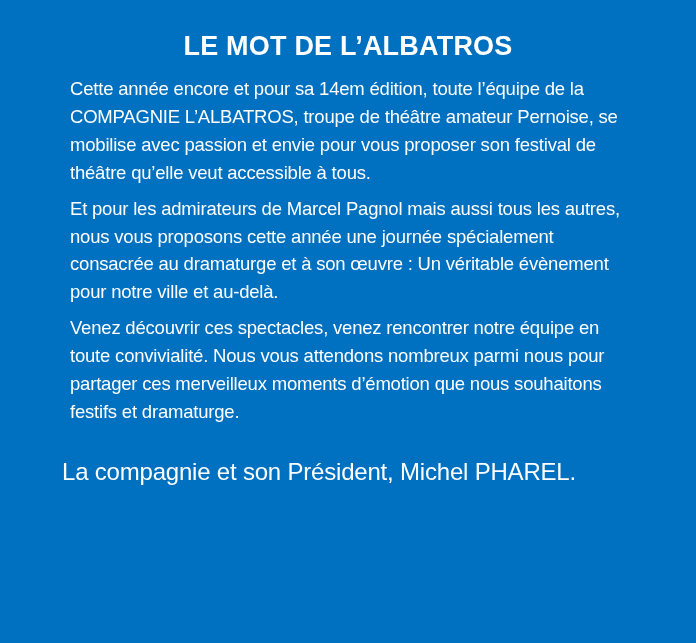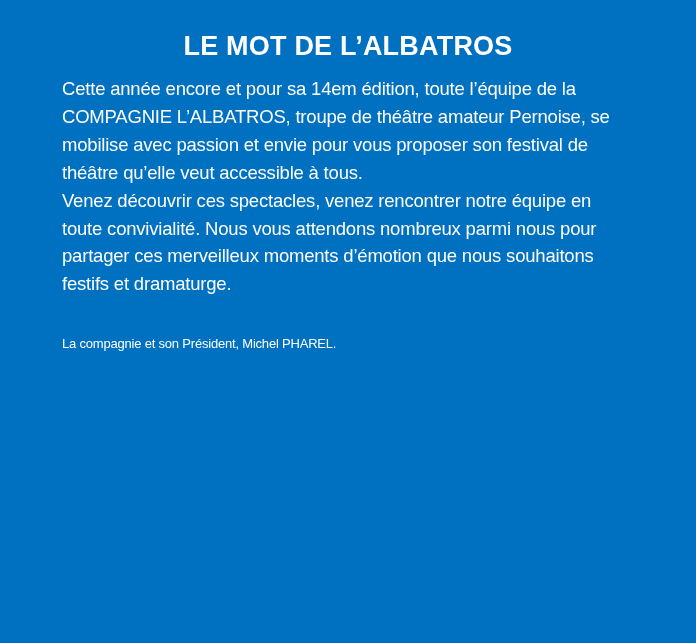--- a/index.html
+++ b/index.html
@@ -35,46 +35,50 @@
     font-family: "DejaVu Serif", serif;
     font-style: italic;
     font-size: 37px;
     line-height: 46px;
     font-weight: 500;
   }
   .body-text {
     margin: 13px 40px 0 62px;
   }
   .paragraph {
-    margin: 0;
+    margin: 8px;
     font-size: 18.5px;
     line-height: 27.9px;
     letter-spacing: -0.2px;
     white-space: pre;
   }
   .signature {
     margin: 32px 40px 0 62px;
-    font-size: 13px;
+    font-size: 24px;
     line-height: 28px;
     letter-spacing: -0.2px;
     white-space: pre;
   }
 </style>
 </head>
 <body style="background: rgb(0, 112, 192); color: rgb(255, 255, 255);">
 
 <div class="panel">
   <h1 class="title">LE MOT DE L’ALBATROS</h1>
 
 
   <div class="body-text">
     <p class="paragraph">Cette année encore et pour sa 14em édition, toute l’équipe de la
 COMPAGNIE L’ALBATROS, troupe de théâtre amateur Pernoise, se
 mobilise avec passion et envie pour vous proposer son festival de
 théâtre qu’elle veut accessible à tous.</p>
+    <p class="paragraph">Et pour les admirateurs de Marcel Pagnol mais aussi tous les autres,
+nous vous proposons cette année une journée spécialement
+consacrée au dramaturge et à son œuvre : Un véritable évènement
+pour notre ville et au-delà.</p>
     <p class="paragraph">Venez découvrir ces spectacles, venez rencontrer notre équipe en
 toute convivialité. Nous vous attendons nombreux parmi nous pour
 partager ces merveilleux moments d’émotion que nous souhaitons
 festifs et dramaturge.</p>
   </div>
 
   <div class="signature">La compagnie et son Président, Michel PHAREL.</div>
 </div>
 
 </body></html>

